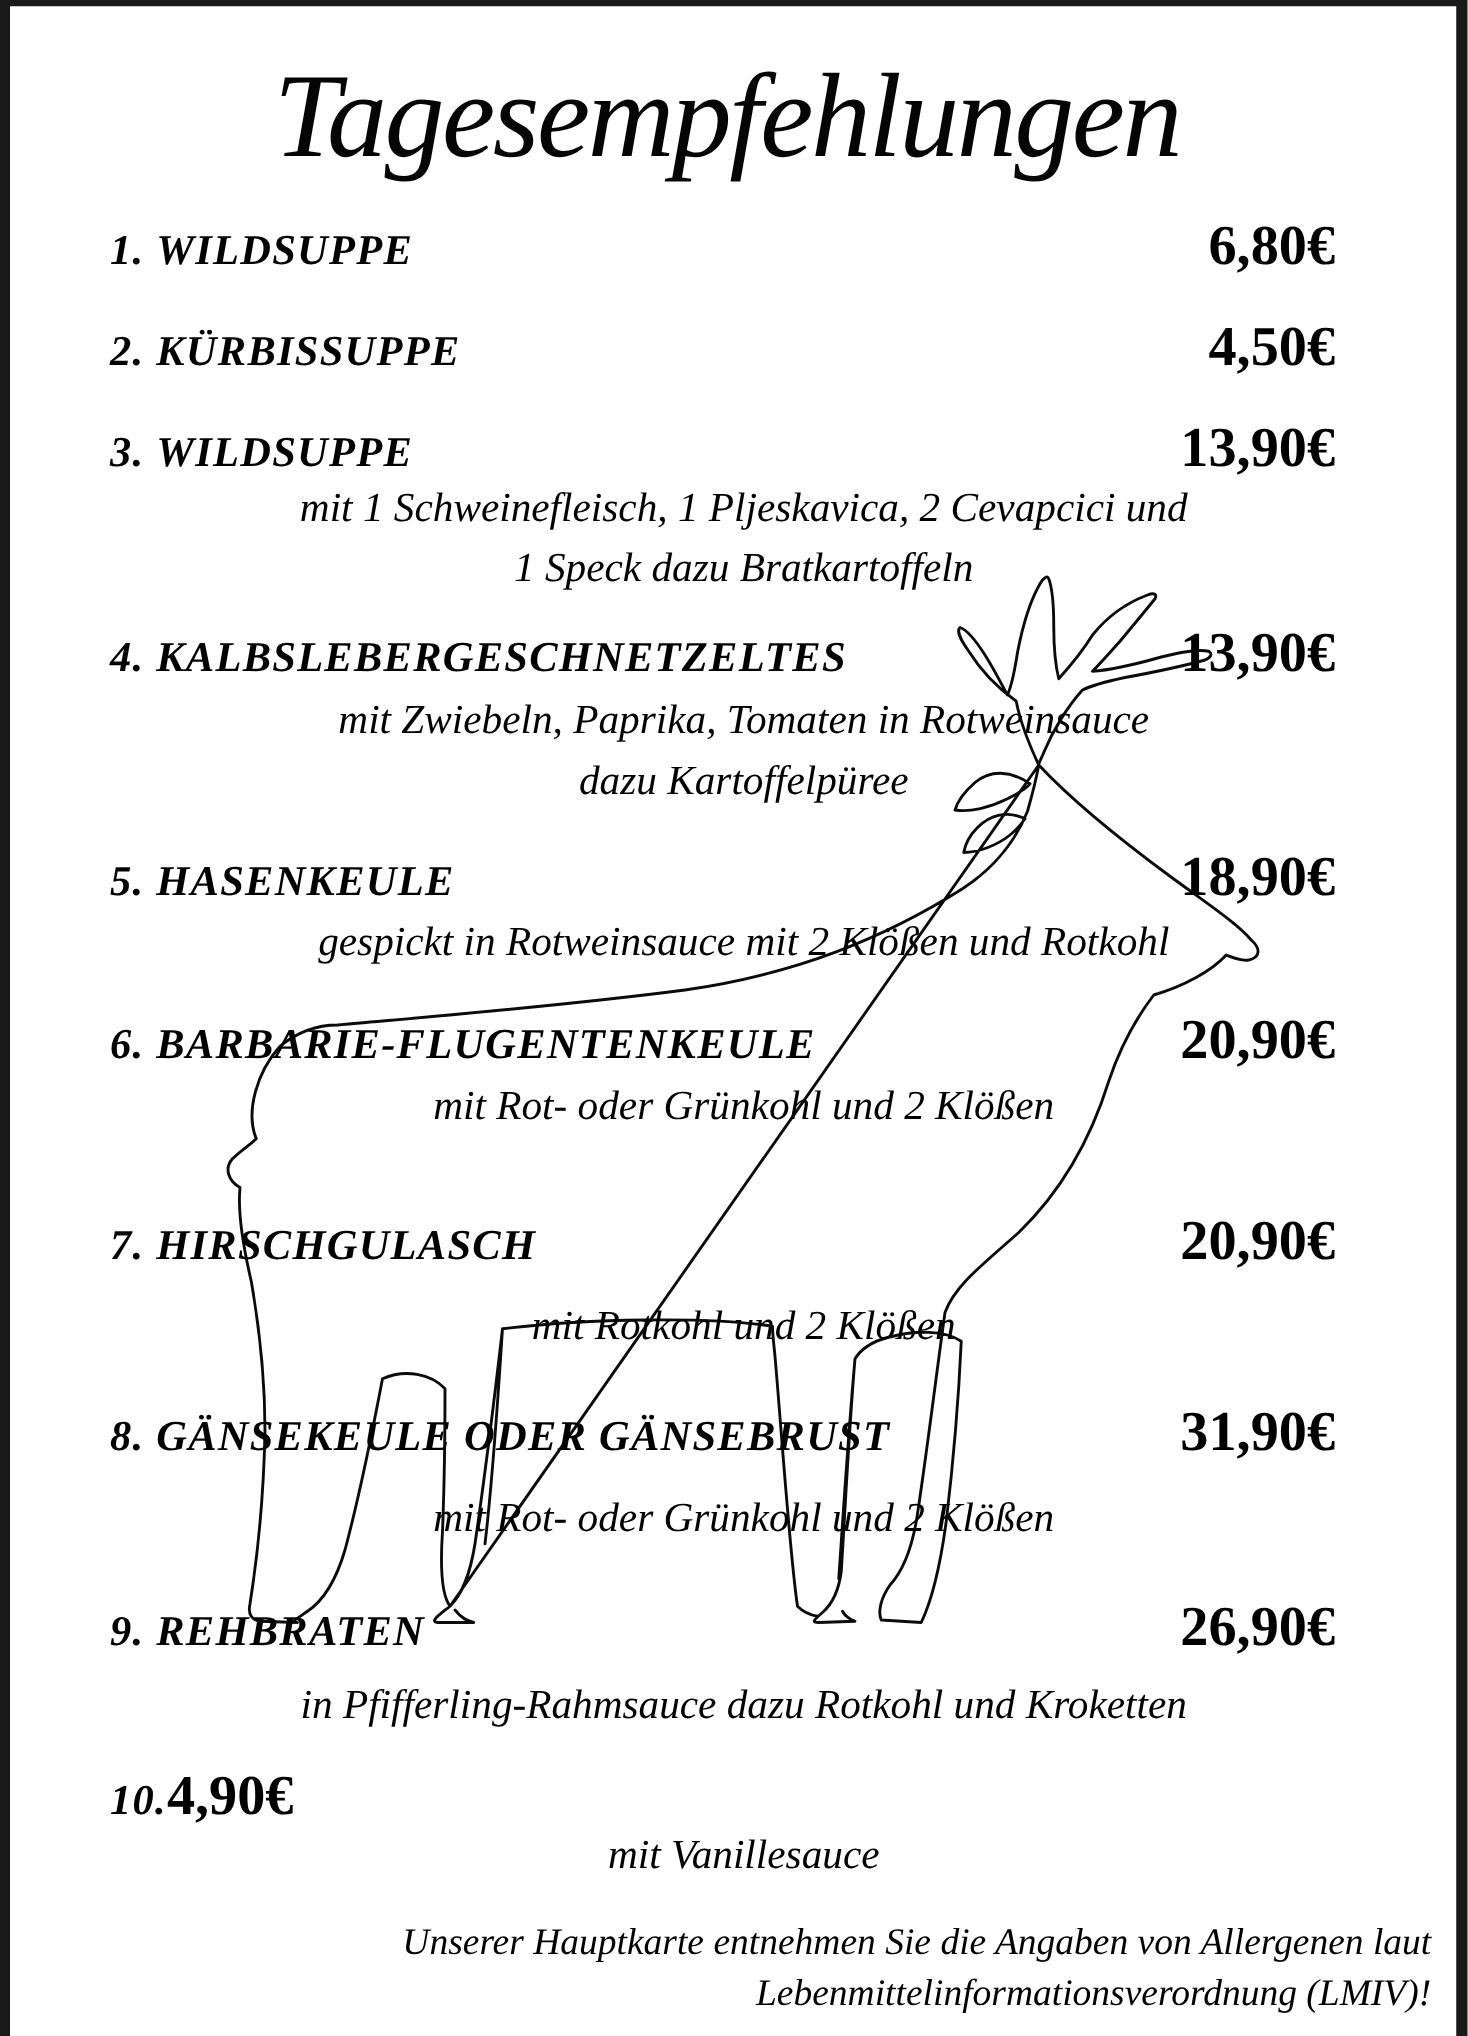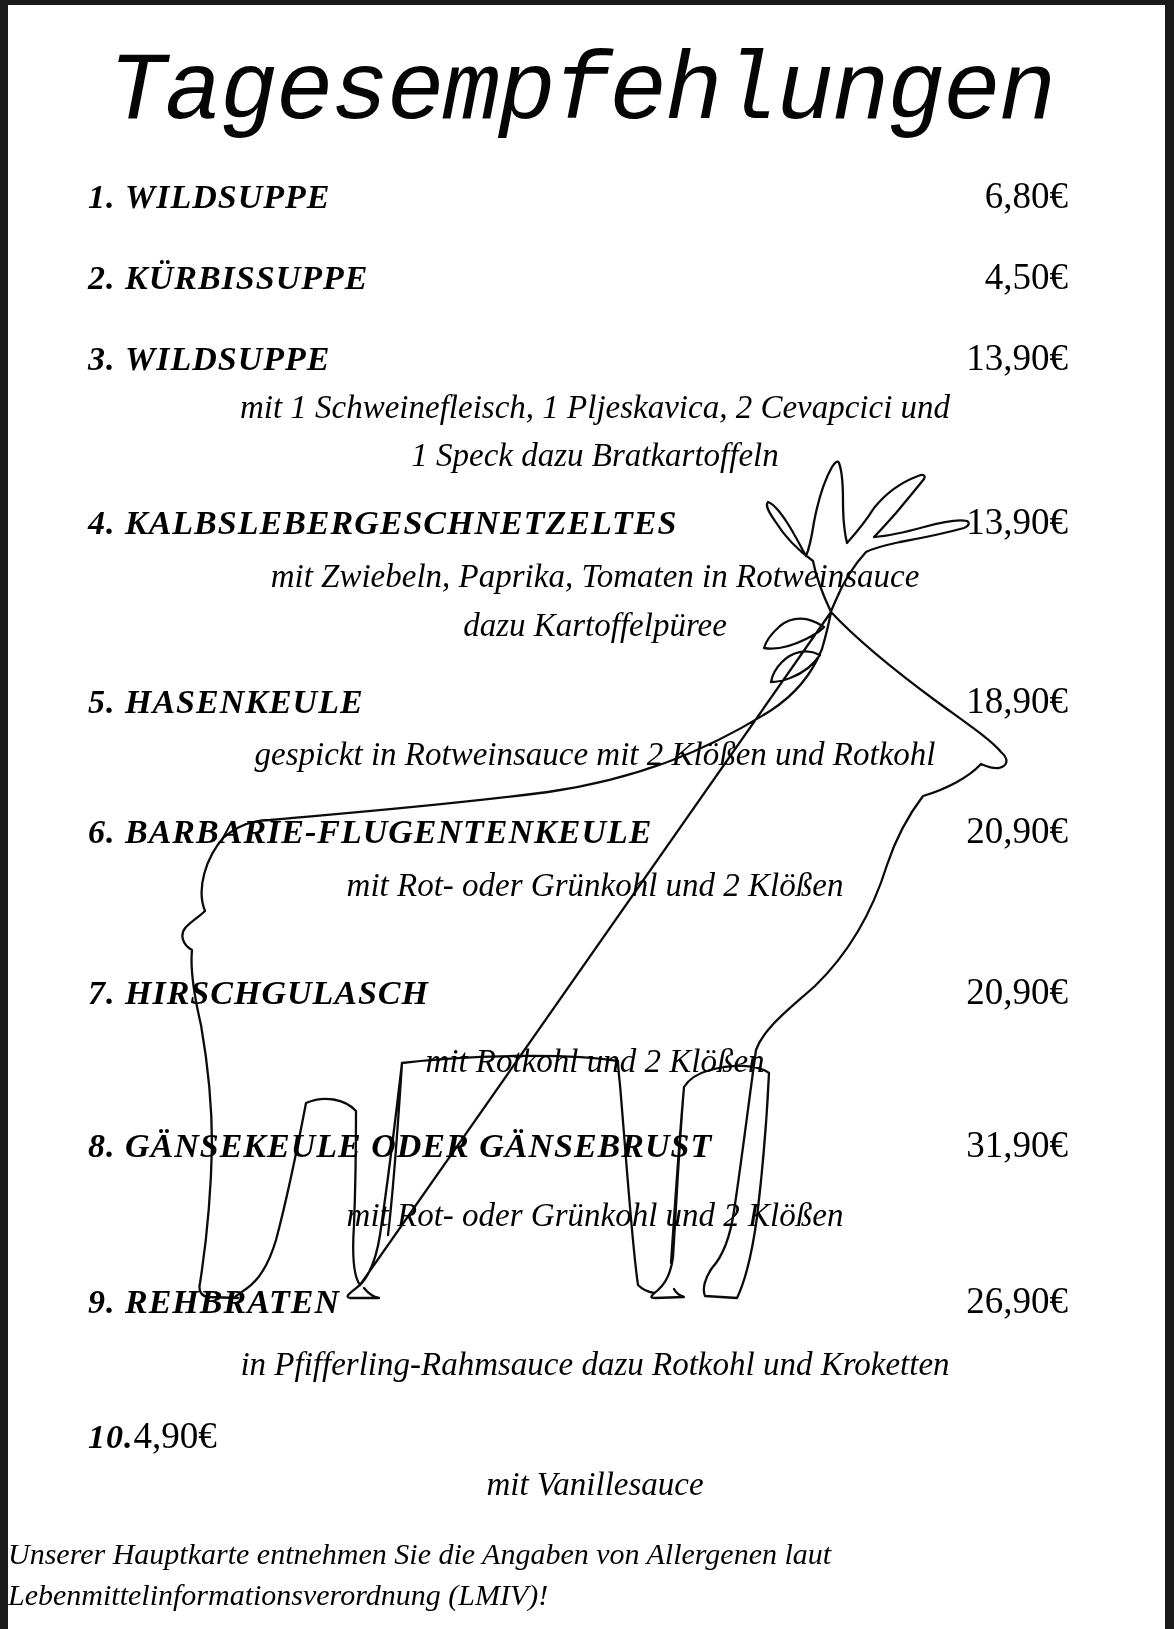--- a/index.html
+++ b/index.html
@@ -13,21 +13,21 @@
   .page{
     position:absolute;
     left:8px; top:5px; right:9px; bottom:0;
     background:#ffffff;
     color:#000;
   }
   .title{
     position:absolute;
     top:18px; left:0; right:10px;
     text-align:center;
-    font-family:Liberation Mono, monospace;
+    font-family:Liberation Serif, serif;
     font-style:italic;
     font-size:96px;
     line-height:140px;
     letter-spacing:-2px;
     color:#050505;
     white-space:nowrap;
   }
   .deer{
     position:absolute;
     left:0; top:0;
@@ -46,38 +46,38 @@
     letter-spacing:1px;
     z-index:2;
   }
   .num{
     display:inline-block;
     min-width:37px;
   }
   .nm{ flex:1 1 auto; }
   .pr{
     font-style:normal;
-    font-weight:normal;
+    font-weight:bold;
     letter-spacing:0;
-    font-size:37px;
+    font-size:45px;
   }
   .dsc{
     position:absolute;
     left:114px; right:97px;
     font-style:italic;
     font-weight:normal;
     font-size:33px;
     line-height:42px;
     z-index:2;
     text-align:center;
   }
   .foot{
     position:absolute;
     left:0; right:20px;
-    text-align:left;
+    text-align:right;
     font-style:italic;
     font-size:30px;
     line-height:41px;
     z-index:2;
   }
 </style>
 </head>
 <body>
 
 <div class="page">

